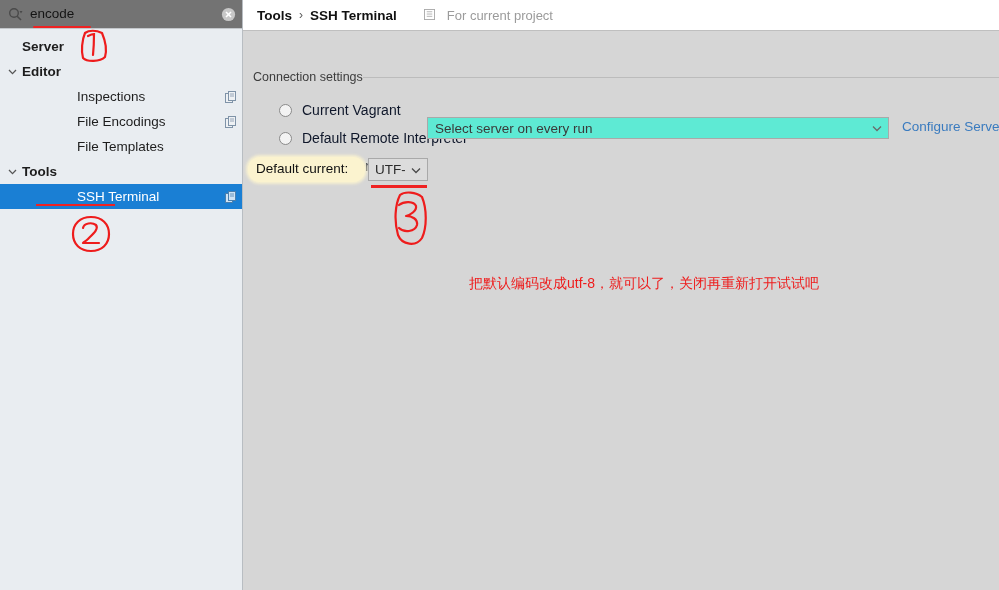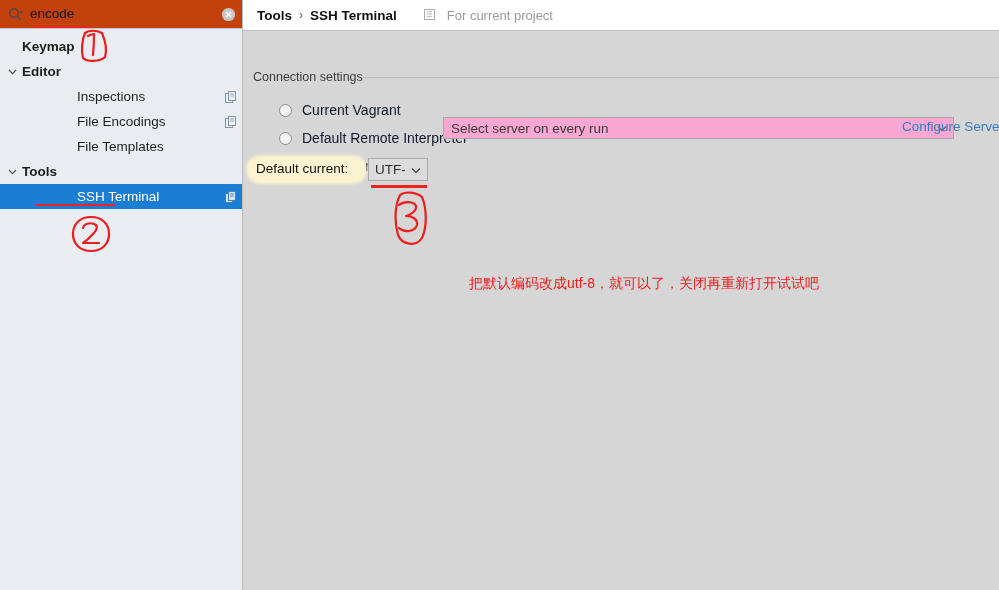--- a/index.html
+++ b/index.html
@@ -26,21 +26,21 @@
   .sidebar {
     width: 243px;
     height: 590px;
     background: #e9edf1;
     position: relative;
     box-sizing: border-box;
     border-right: 1px solid #b8bdc2;
   }
   .search-row {
     height: 29px;
-    background: #c2410c;
+    background: #737373;
     border-bottom: 1px solid #c3c7cb;
     display: flex;
     align-items: center;
     position: relative;
     box-sizing: border-box;
   }
   .search-icon-wrap {
     width: 30px;
     display: flex;
     align-items: center;
@@ -247,24 +247,23 @@
   .combo .carrow {
     width: 22px;
     flex: 0 0 auto;
     display: flex;
     align-items: center;
     justify-content: center;
   }
   #server-combo {
     left: 184px;
     top: 86px;
-    width: 511px;
+    width: 462px;
     height: 22px;
-    background: #f9a8d4;
-    margin-left: 16px;
+    background: #5eead4;
   }
   #encoding-combo {
     left: 125px;
     top: 127px;
     width: 60px;
     height: 23px;
     background: #dcdcdc;
   }
   #encoding-combo .cval { padding-left: 6px; color: #2b2b2b; }
 
@@ -341,21 +340,21 @@
           <line x1="10" y1="5" x2="5" y2="10" stroke="#ffffff" stroke-width="1.6"></line>
         </svg>
       </span>
       <span class="search-underline"></span>
     </div>
 
     <div class="tree">
 
       <div class="tree-row lvl0">
         <span class="twisty"></span>
-        <span class="tl">Keymap</span>
+        <span class="tl">Server</span>
         <span class="rowicon"></span>
       </div>
 
       <div class="tree-row lvl0">
         <span class="twisty">
           <svg width="11" height="11" viewBox="0 0 11 11">
             <polyline points="2,4 5.5,7.6 9,4" fill="none" stroke="#565656" stroke-width="1.3"></polyline>
           </svg>
         </span>
         <span class="tl">Editor</span>

